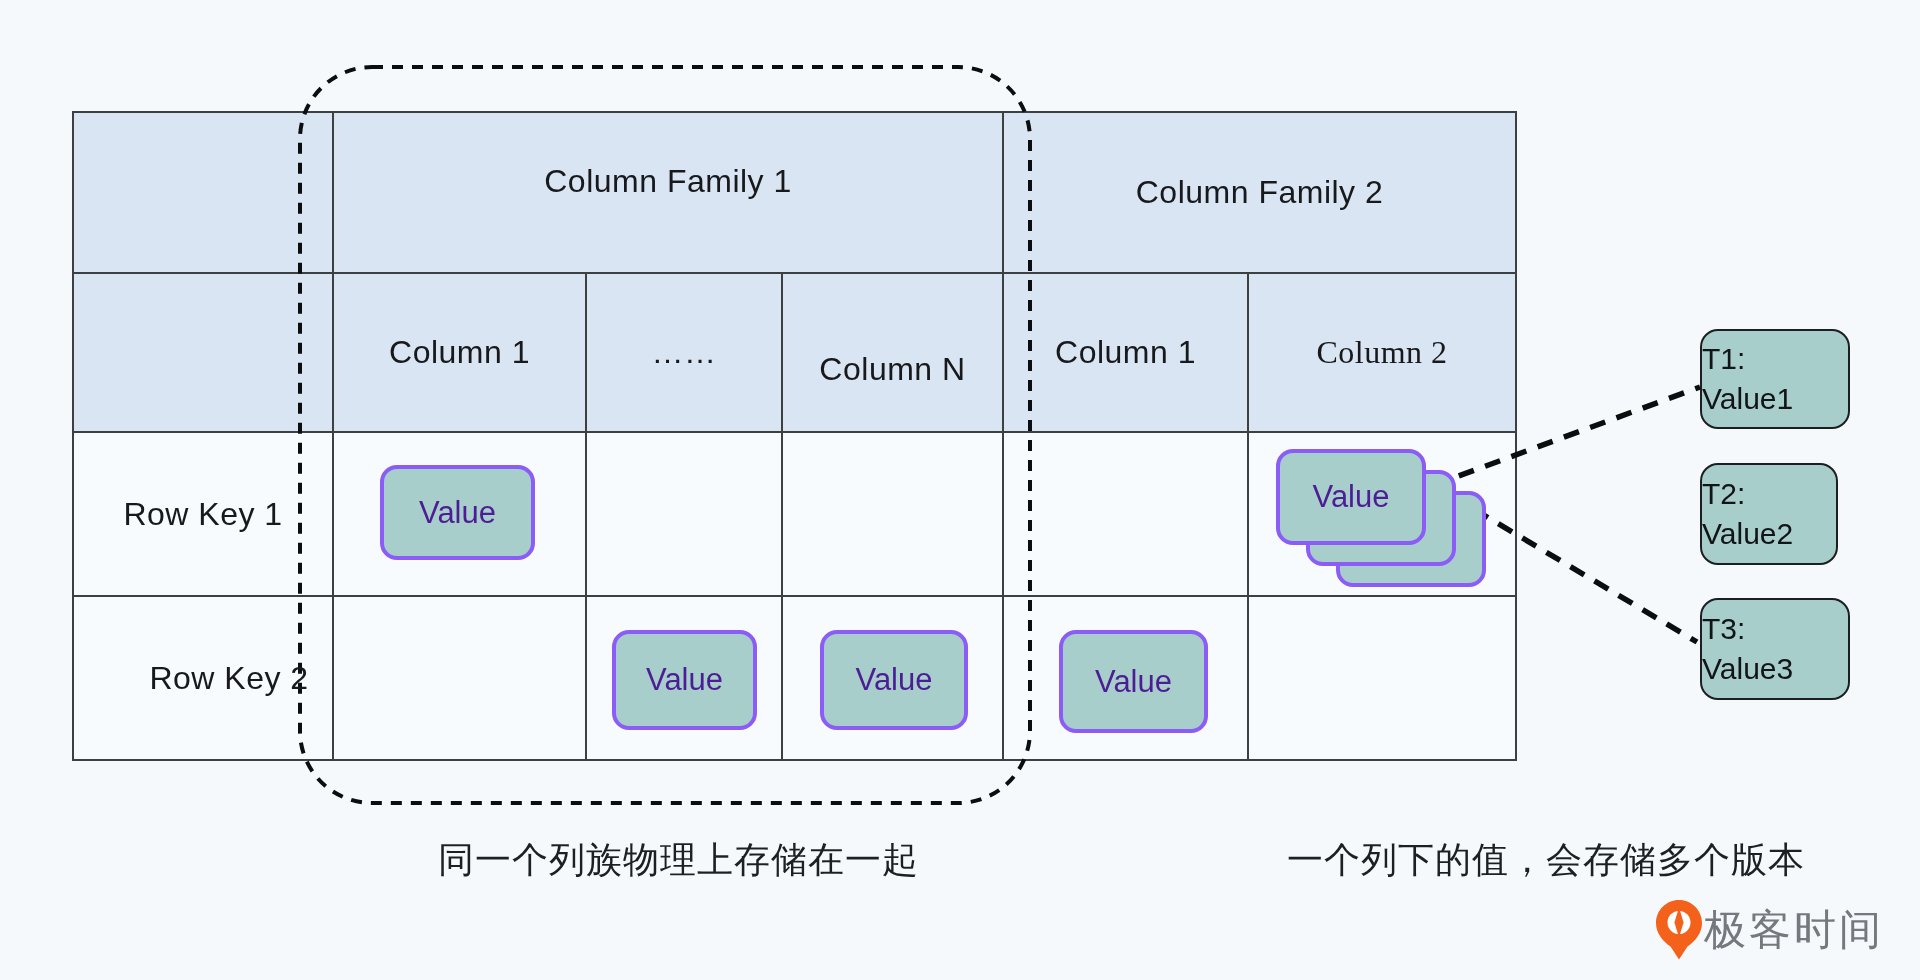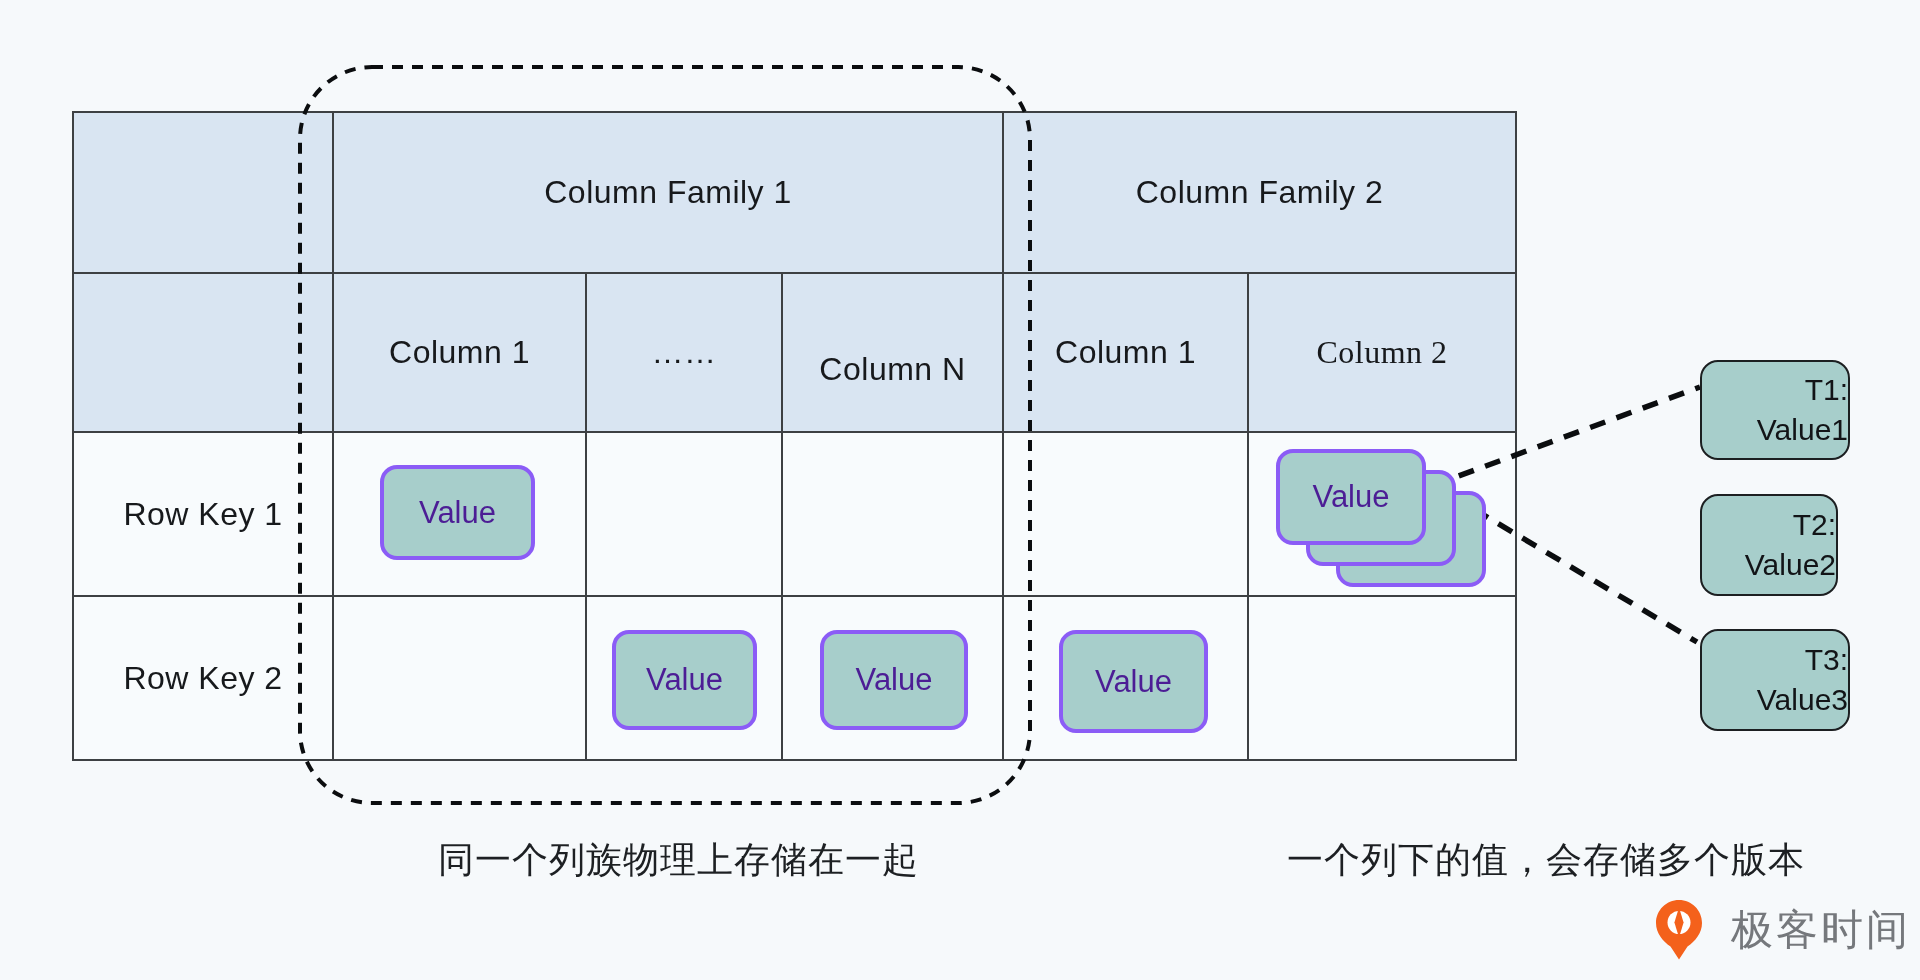--- a/index.html
+++ b/index.html
@@ -28,30 +28,29 @@
     border-radius:17px;
     display:flex;align-items:center;justify-content:center;
     color:#4c1d95;font-size:31px;
     box-sizing:border-box;
   }
   .vbox.empty{}
   .tbox{
     background:#a7cecb;
     border:2px solid #1c1f21;
     border-radius:18px;
-    display:flex;flex-direction:column;align-items:flex-end;justify-content:center;
+    display:flex;flex-direction:column;align-items:flex-start;justify-content:center;
     color:#121417;font-size:30px;line-height:40px;
     box-sizing:border-box;
-    margin-top:31px;
   }
   .note{
     color:#1d2023;font-size:36px;letter-spacing:1px;white-space:nowrap;
   }
   .logo{
-    display:flex;align-items:center;gap:28px;
+    display:flex;align-items:center;gap:1px;
   }
   .logo-text{
     color:#75787c;font-size:42px;letter-spacing:3px;font-weight:500;white-space:nowrap;
   }
   svg.overlay{position:absolute;left:0;top:0;pointer-events:none;}
 </style>
 </head>
 <body>
 
 <div class="canvas">
@@ -72,31 +71,31 @@
   <div class="abs gline" style="left:1002px;top:111px;width:2px;height:650px;"></div>
   <div class="abs gline" style="left:1247px;top:272px;width:2px;height:489px;"></div>
   <div class="abs gline" style="left:1515px;top:111px;width:2px;height:650px;"></div>
 
   <svg class="overlay" width="1920" height="980" viewBox="0 0 1920 980">
     <rect x="300" y="67" width="730" height="736" rx="72" ry="72" fill="none" stroke="#0b0d0f" stroke-width="4" stroke-dasharray="11 9"></rect>
     <line x1="1380" y1="505" x2="1700" y2="387" stroke="#0b0d0f" stroke-width="5.5" stroke-dasharray="16 12"></line>
     <line x1="1378" y1="452" x2="1697" y2="642" stroke="#0b0d0f" stroke-width="5.5" stroke-dasharray="16 12"></line>
   </svg>
 
-  <div class="abs cell-label" style="left:334px;top:112px;width:668px;height:160px;">Column Family 1</div>
+  <div class="abs cell-label" style="left:334px;top:101px;width:668px;height:160px;">Column Family 1</div>
   <div class="abs cell-label" style="left:1004px;top:112px;width:511px;height:160px;">Column Family 2</div>
 
   <div class="abs cell-label" style="left:334px;top:274px;width:251px;height:157px;">Column 1</div>
   <div class="abs cell-label" style="left:587px;top:274px;width:194px;height:157px;">……</div>
   <div class="abs cell-label" style="left:783px;top:274px;width:219px;height:190px;">Column N</div>
   <div class="abs cell-label" style="left:1004px;top:274px;width:243px;height:157px;">Column 1</div>
   <div class="abs cell-label" style="left:1249px;top:274px;width:266px;height:157px;font-family:Liberation Serif, serif;">Column 2</div>
 
   <div class="abs cell-label" style="left:74px;top:433px;width:258px;height:162px;">Row Key 1</div>
-  <div class="abs cell-label" style="left:74px;top:597px;width:258px;height:162px;">Row Key 2</div>
+  <div class="abs cell-label" style="left:74px;top:597px;width:258px;height:162px;padding-left:26px;">Row Key 2</div>
 
   <div class="abs vbox" style="left:380px;top:465px;width:155px;height:95px;">Value</div>
 
   <div class="abs vbox" style="left:612px;top:630px;width:145px;height:100px;">Value</div>
   <div class="abs vbox" style="left:820px;top:630px;width:148px;height:100px;">Value</div>
   <div class="abs vbox" style="left:1059px;top:630px;width:149px;height:103px;">Value</div>
 
   <div class="abs vbox empty" style="left:1336px;top:491px;width:150px;height:96px;"></div>
   <div class="abs vbox empty" style="left:1306px;top:470px;width:150px;height:96px;"></div>
   <div class="abs vbox" style="left:1276px;top:449px;width:150px;height:96px;">Value</div>

